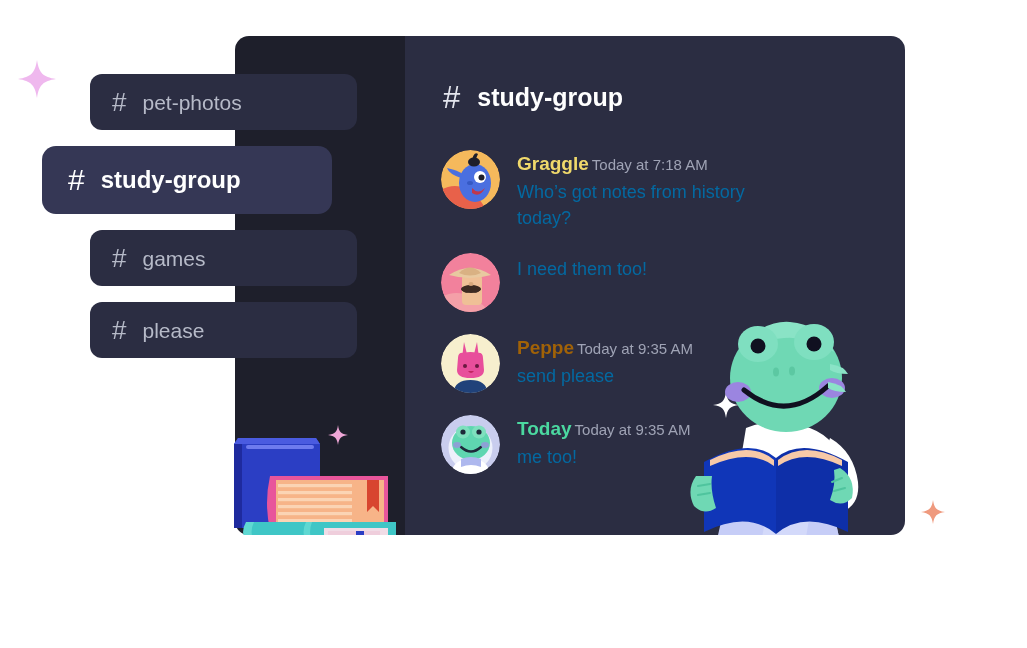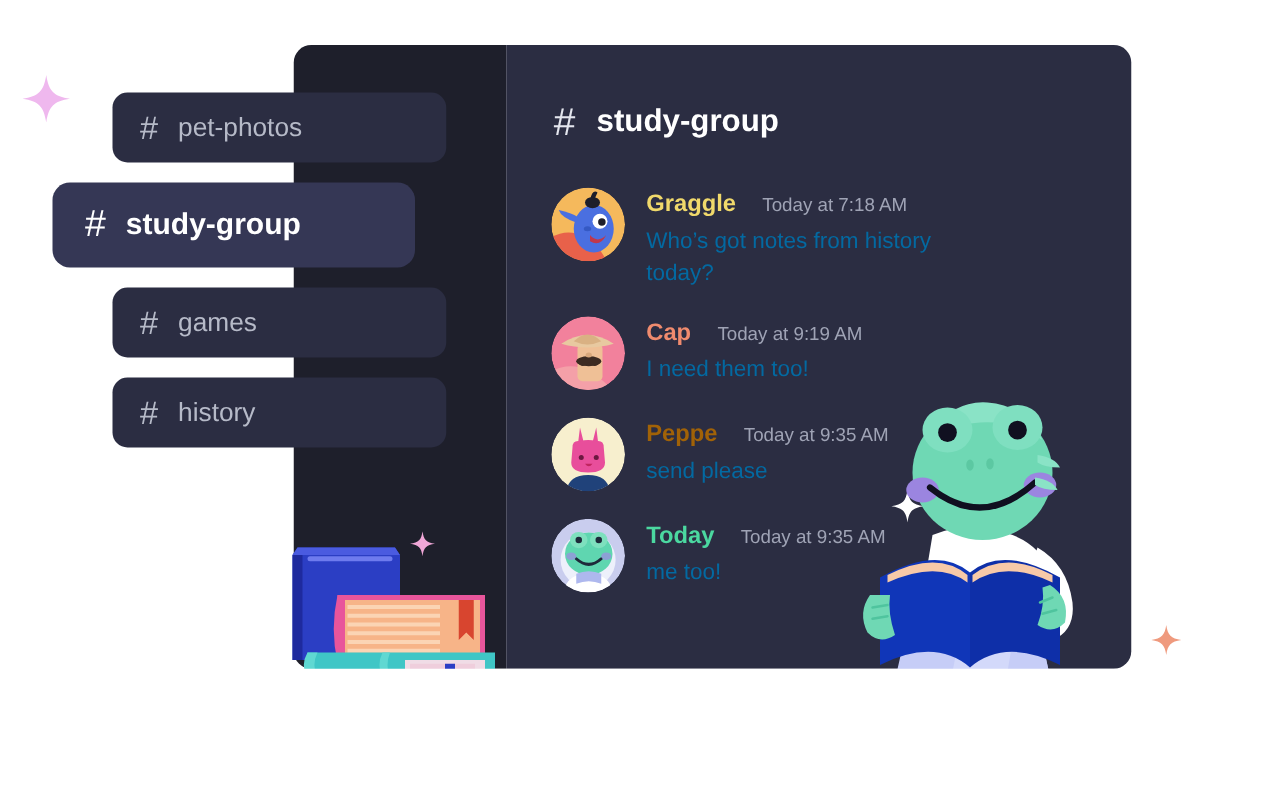--- a/index.html
+++ b/index.html
@@ -146,21 +146,21 @@
     width: 59px;
     height: 59px;
     border-radius: 50%;
     overflow: hidden;
     position: relative;
   }
   .msg-body { padding-top: 4px; }
   .msg-meta {
     display: flex;
     align-items: baseline;
-    gap: 21px;
+    gap: 3px;
     line-height: 1;
     margin-bottom: 7px;
   }
   .msg-author {
     font-size: 19px;
     font-weight: bold;
   }
   .msg-time {
     font-size: 15px;
     color: #9FA3B5;
@@ -231,21 +231,21 @@
   <span class="chip-label">study-group</span>
 </div>
 
 <div class="chip" id="chip-games">
   <span class="hash">#</span>
   <span class="chip-label">games</span>
 </div>
 
 <div class="chip" id="chip-cooking">
   <span class="hash">#</span>
-  <span class="chip-label">history</span>
+  <span class="chip-label">please</span>
 </div>
 
 <div id="chat-header">
   <span class="hash">#</span>
   <span class="title">study-group</span>
 </div>
 
 <div id="message-list">
 
   <div class="message">
@@ -279,24 +279,20 @@
         <path d="M0 44 Q16 36 30 44 Q44 52 48 59 L0 59 Z" fill="#F4A0A8"></path>
         <rect x="21" y="22" width="20" height="30" rx="4" fill="#EFC096"></rect>
         <path d="M8 22 Q29 8 50 22 Q29 28 8 22 Z" fill="#E8C9A0"></path>
         <path d="M18 20 Q29 9 40 20 Q29 25 18 20 Z" fill="#D9B183"></path>
         <ellipse cx="30" cy="36" rx="10" ry="4" fill="#3D2B22"></ellipse>
         <path d="M20 36 Q25 43 30 37 Q35 43 40 36 Q35 33 30 34 Q25 33 20 36 Z" fill="#3D2B22"></path>
         <ellipse cx="30" cy="31" rx="2.5" ry="2" fill="#D8A87C"></ellipse>
       </svg>
     </div>
     <div class="msg-body">
-      <div class="msg-meta">
-        <span class="msg-author" style="color:#F08B6E;">Cap</span>
-        <span class="msg-time">Today at 9:19 AM</span>
-      </div>
       <div class="msg-text">I need them too!</div>
     </div>
   </div>
 
   <div class="message">
     <div class="avatar">
       <svg width="59" height="59" viewBox="0 0 59 59">
         <circle cx="29.5" cy="29.5" r="29.5" fill="#F7EFCE"></circle>
         <path d="M12 59 Q14 46 29.5 46 Q45 46 47 59 Z" fill="#20427A"></path>
         <path d="M23 8 L21 24 L27 24 Z" fill="#E84E9B"></path>

